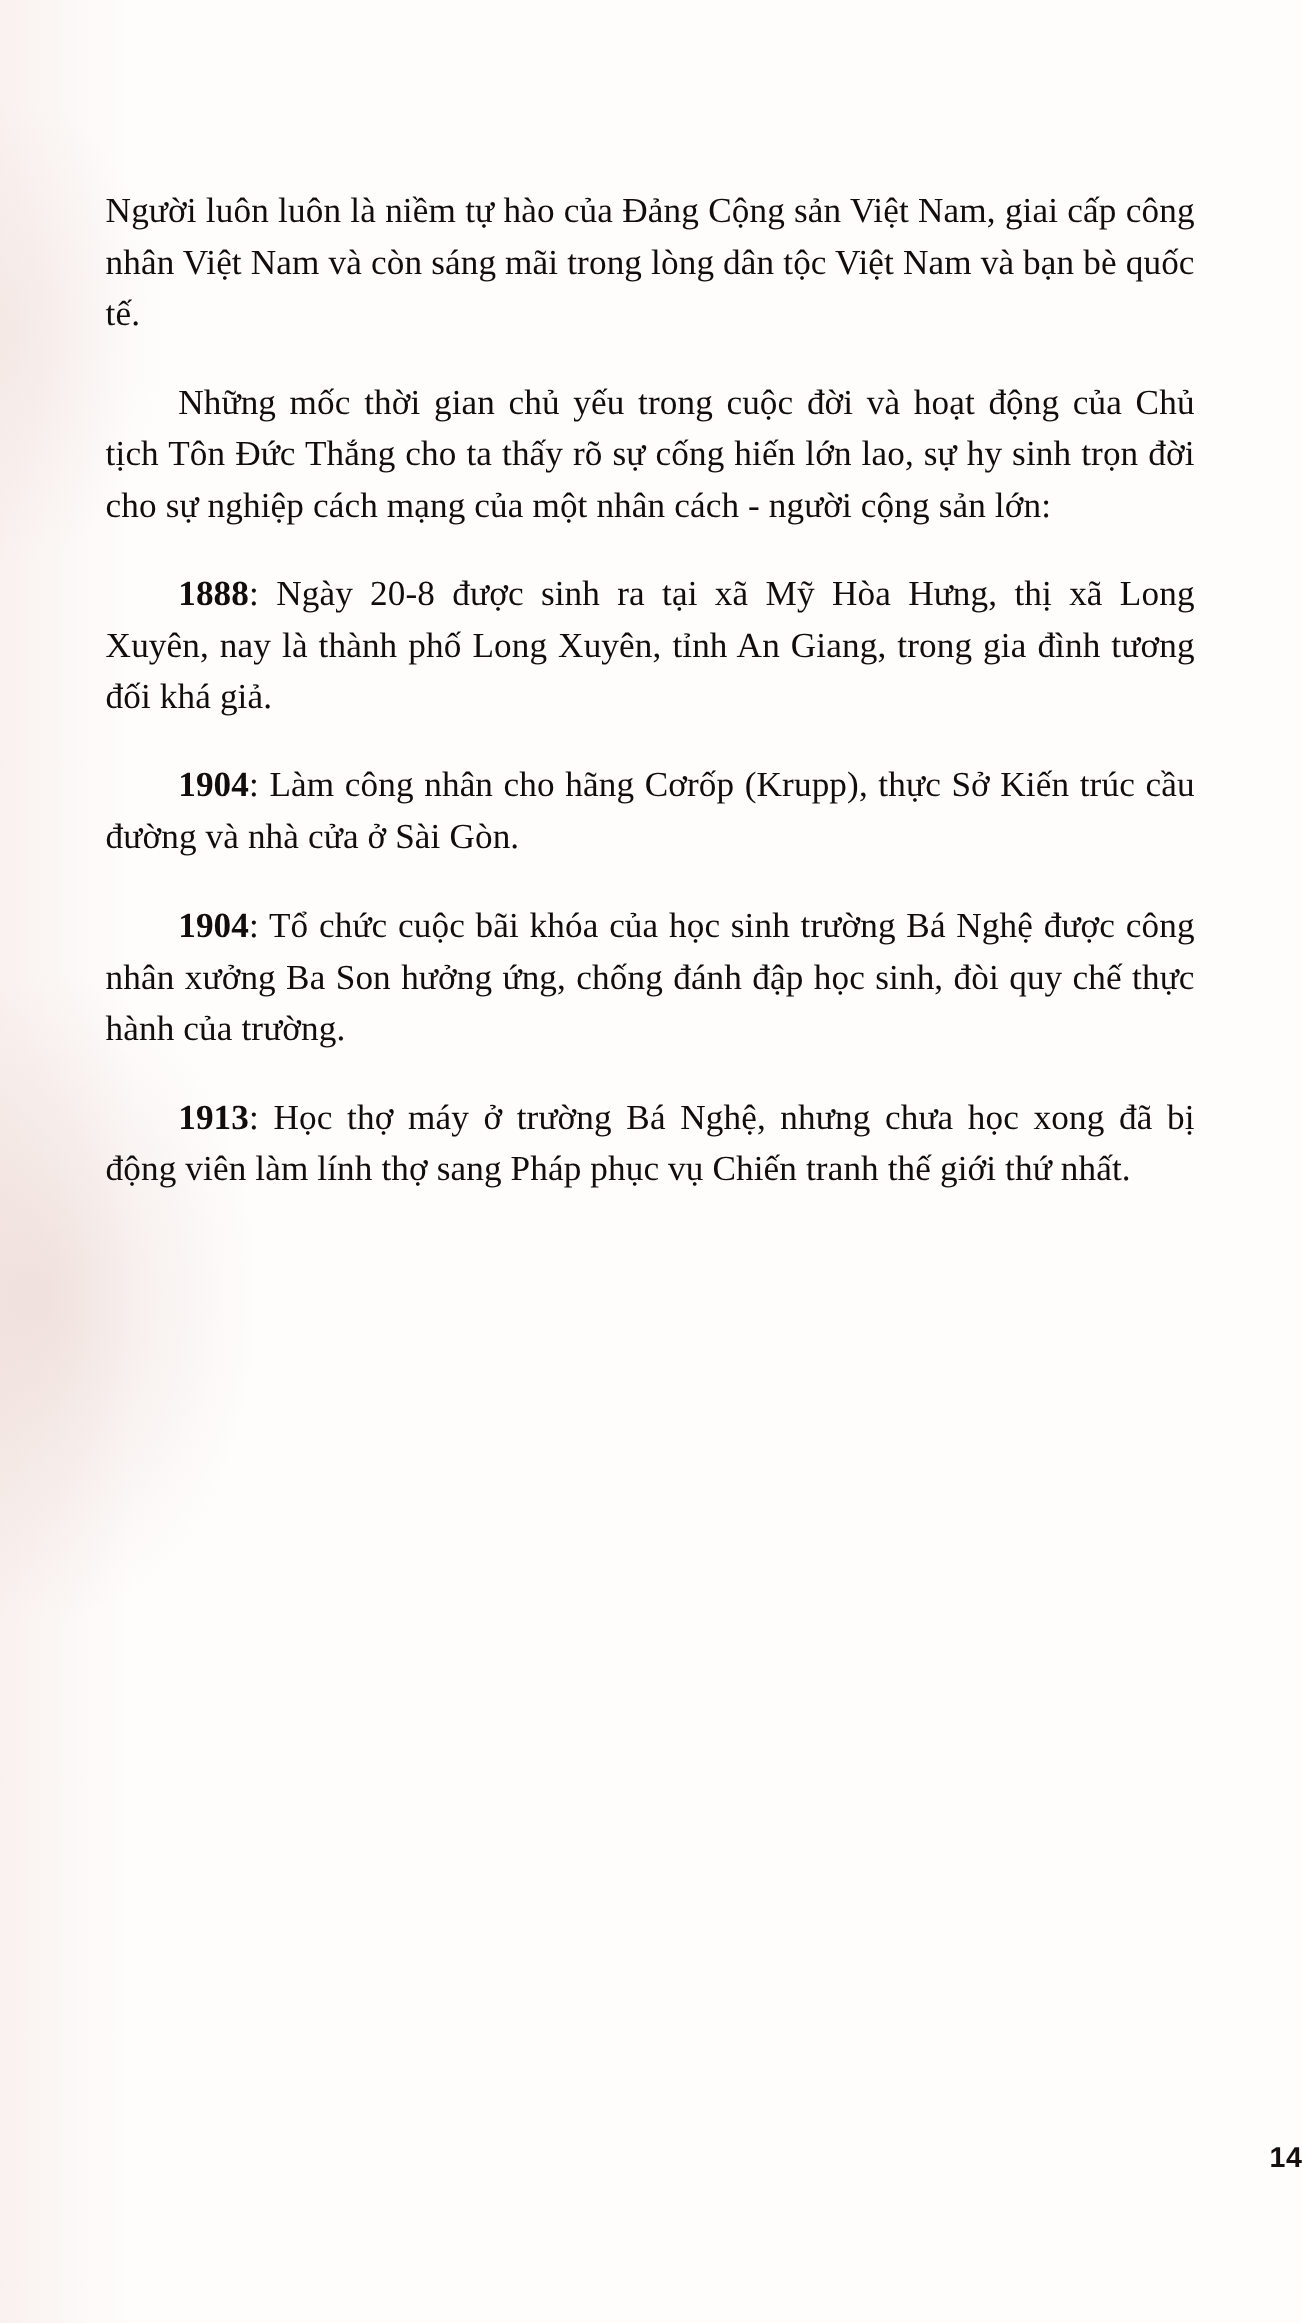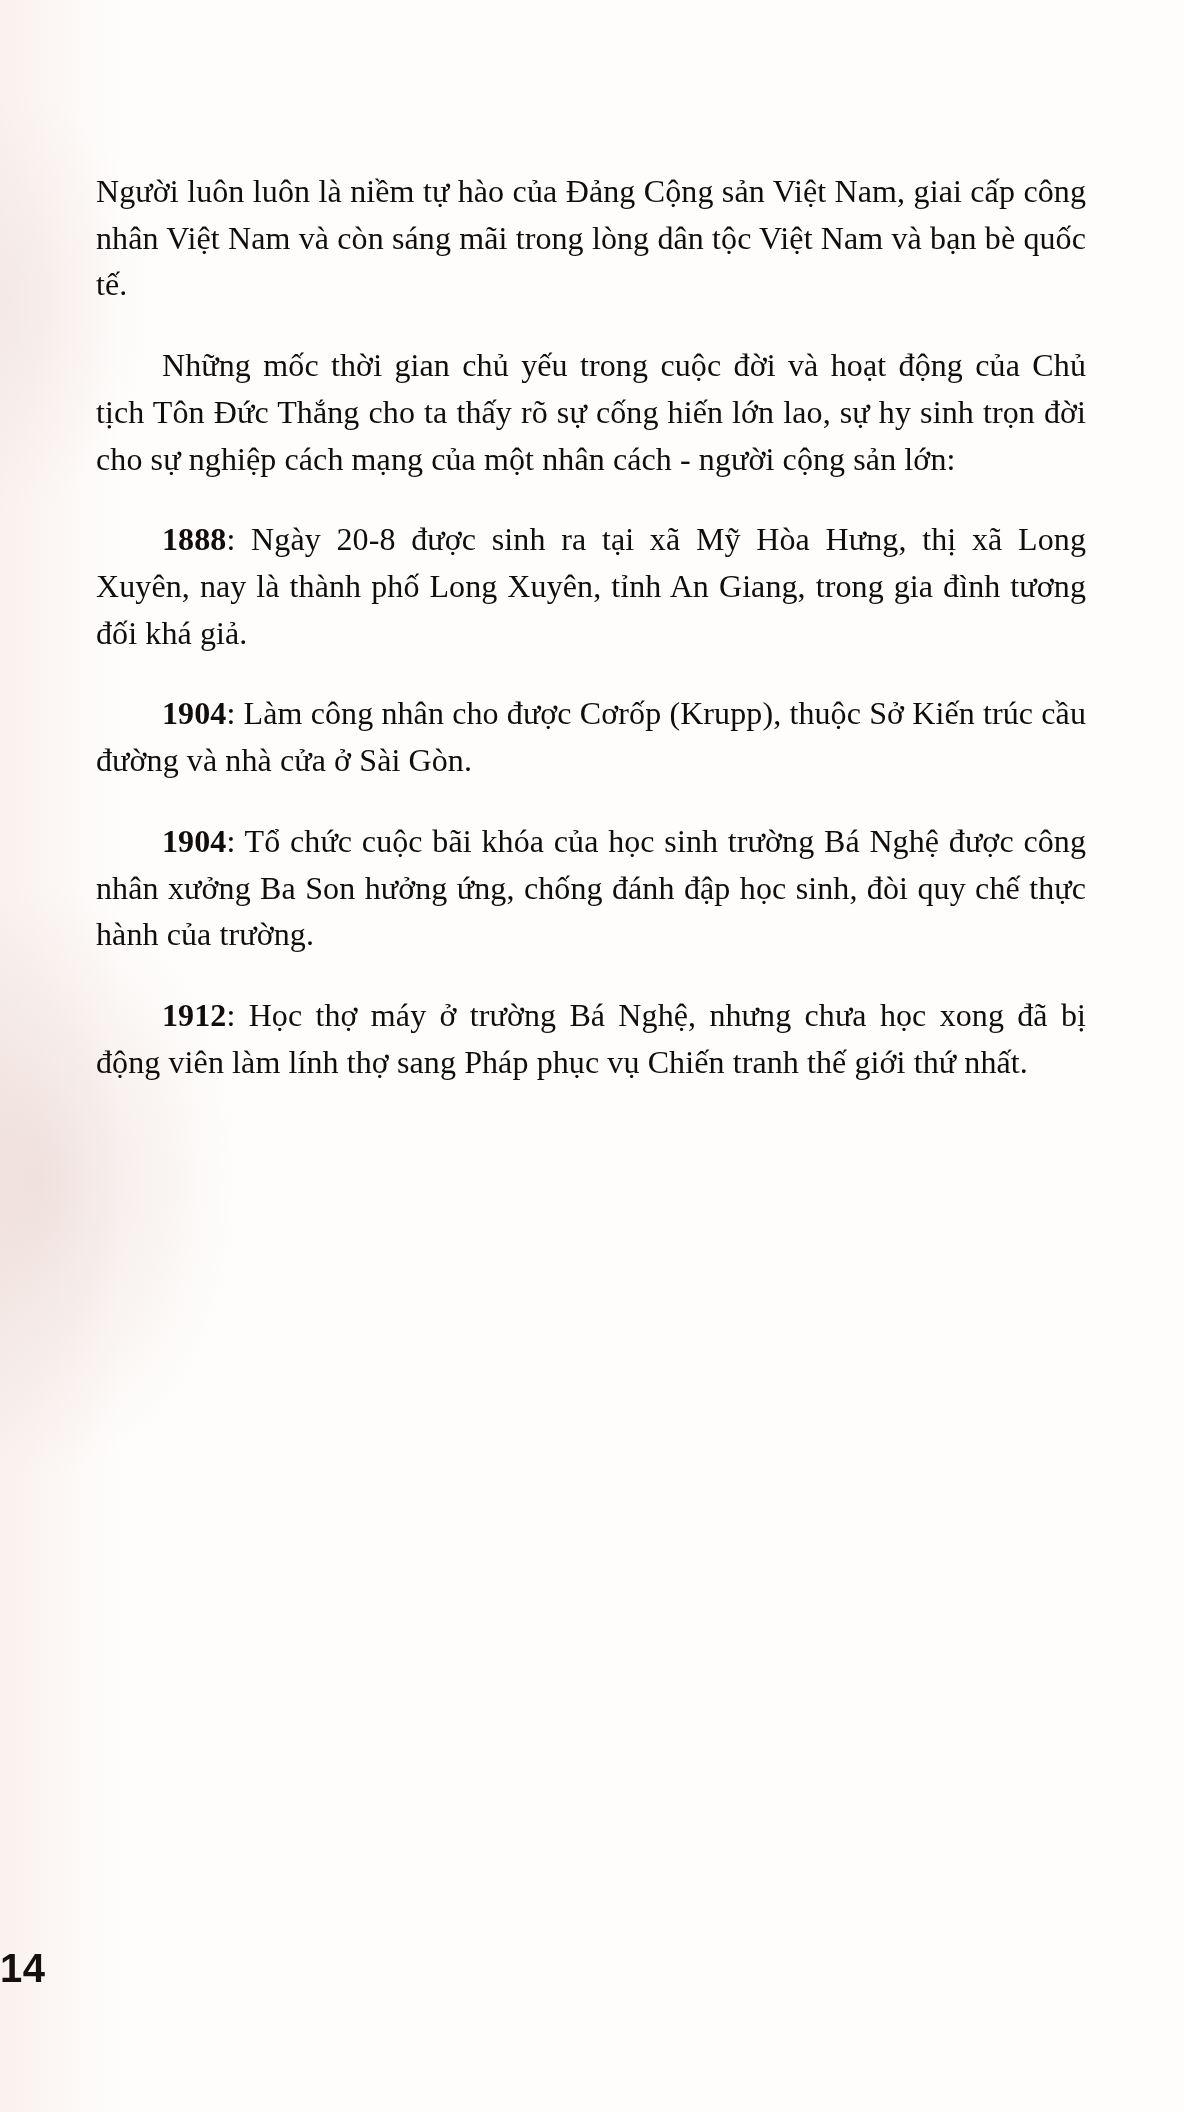--- a/index.html
+++ b/index.html
@@ -49,22 +49,22 @@
   .year {
     font-weight: bold;
     margin-top: 48px;
   }
 
   .page-number {
     position: absolute;
     left: 0;
     right: 0;
     top: 1946px;
-    text-align: left;
-    font-size: 40px;
+    text-align: right;
+    font-size: 26px;
     font-weight: bold;
     font-family: "Liberation Sans", sans-serif;
     color: #15100f;
     letter-spacing: 0.5px;
   }
 
   
   .ghost {
     position: absolute;
     left: 110px;
@@ -99,28 +99,28 @@
     <p class="para indent">
       <span>Những mốc thời gian chủ yếu trong cuộc đời và hoạt động của Chủ tịch Tôn Đức Thắng cho ta thấy rõ sự cống hiến lớn lao, sự hy sinh trọn đời cho sự nghiệp cách mạng của một nhân cách - người cộng sản lớn:</span>
     </p>
 
     <p class="para indent">
       <span class="year">1888</span><span>: Ngày 20-8 được sinh ra tại xã Mỹ Hòa Hưng, thị xã Long Xuyên, nay là thành phố Long Xuyên, tỉnh An Giang, trong gia đình tương đối khá giả.</span>
     </p>
 
 
     <p class="para indent">
-      <span class="year">1904</span><span>: Làm công nhân cho được Cơrốp (Krupp), thuộc Sở Kiến trúc cầu đường và nhà cửa ở Sài Gòn.</span>
+      <span class="year">1904</span><span>: Làm công nhân cho hãng Cơrốp (Krupp), thực Sở Kiến trúc cầu đường và nhà cửa ở Sài Gòn.</span>
     </p>
 
     <p class="para indent">
       <span class="year">1904</span><span>: Tổ chức cuộc bãi khóa của học sinh trường Bá Nghệ được công nhân xưởng Ba Son hưởng ứng, chống đánh đập học sinh, đòi quy chế thực hành của trường.</span>
     </p>
 
     <p class="para indent">
-      <span class="year">1912</span><span>: Học thợ máy ở trường Bá Nghệ, nhưng chưa học xong đã bị động viên làm lính thợ sang Pháp phục vụ Chiến tranh thế giới thứ nhất.</span>
+      <span class="year">1913</span><span>: Học thợ máy ở trường Bá Nghệ, nhưng chưa học xong đã bị động viên làm lính thợ sang Pháp phục vụ Chiến tranh thế giới thứ nhất.</span>
     </p>
 
   </div>
 
   <div class="page-number">14</div>
 
 </div>
 
 </body></html>

